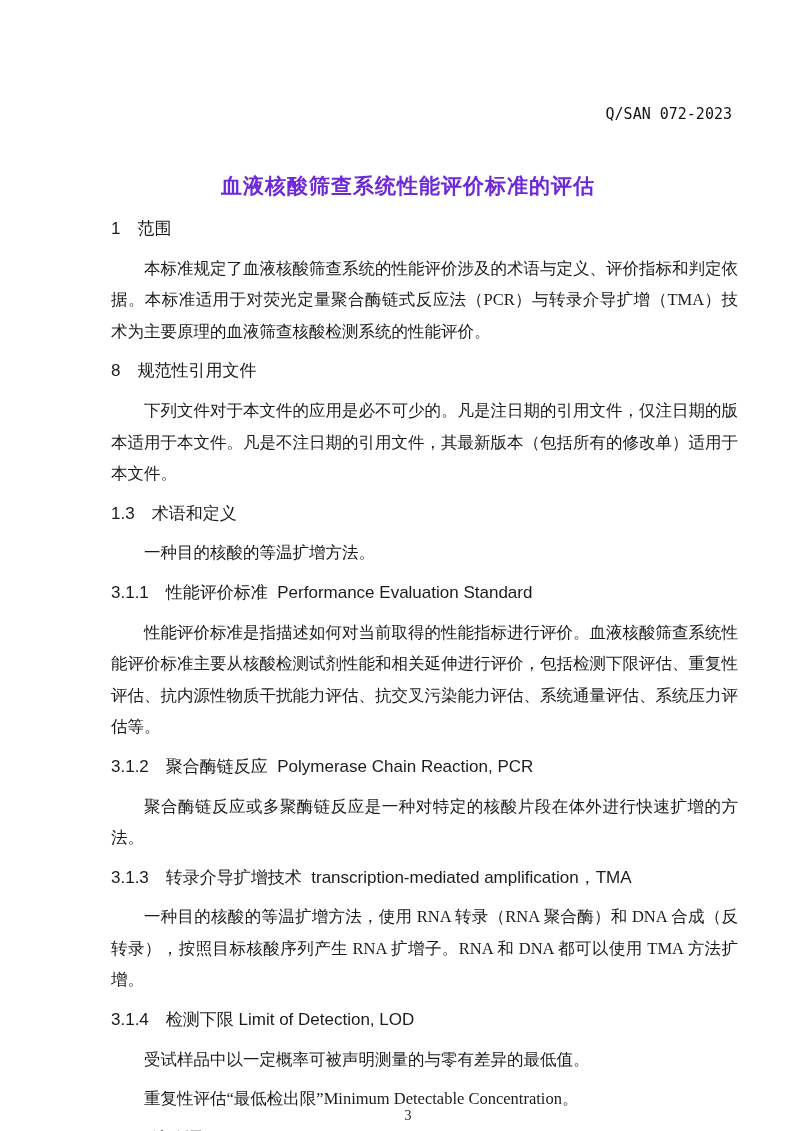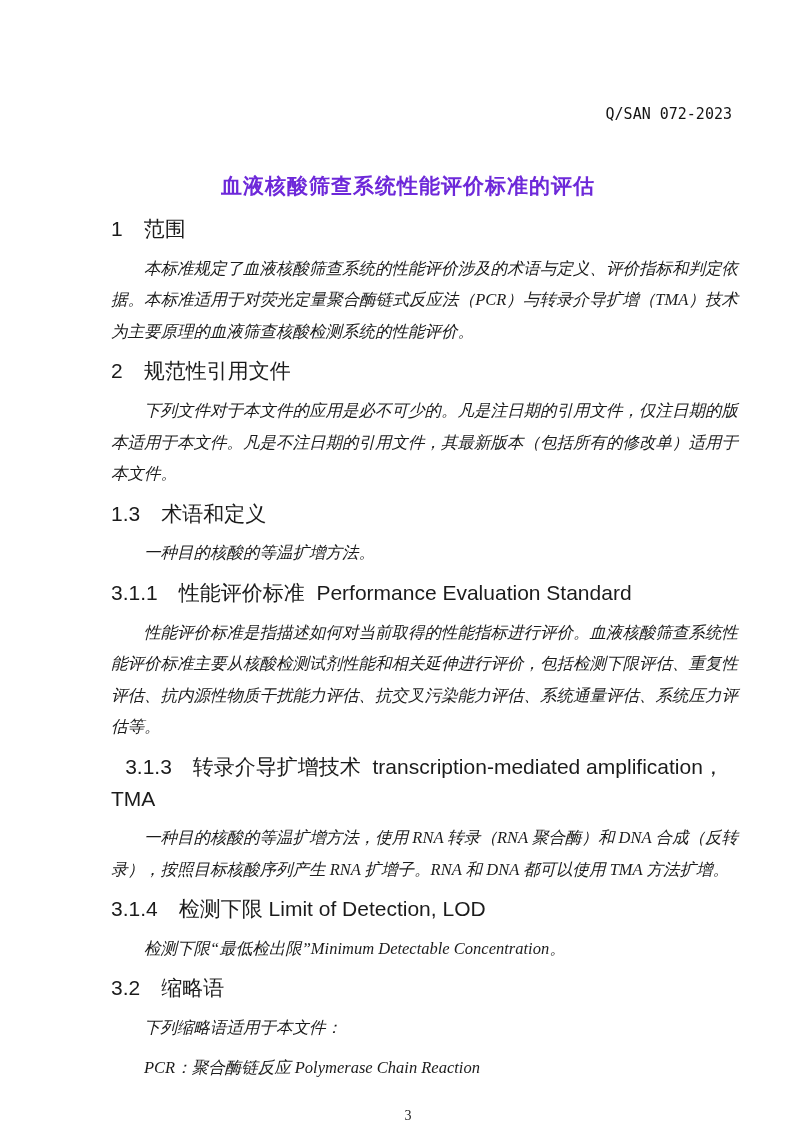--- a/index.html
+++ b/index.html
@@ -25,56 +25,58 @@
     color:#6d28d9;
   }
   .content {
     position:absolute; top:197px; left:95px; width:643px;
     font-size:16.5px; line-height:31.6px;
     text-align:justify;
     text-align-last:left;
   }
   .content .h {
     font-family:"Liberation Sans","DejaVu Sans",sans-serif;
-    font-size:21px;
-    text-align:center;
+    font-size:17px;
+    text-align:right;
     white-space:pre-wrap;
   }
   .content .p {
     text-indent:33px;
-    font-style:italic;
   }
   .pageno {
     position:absolute; top:1096px; left:0; width:100%;
     text-align:center;
     font-size:14px; color:#222;
   }
 </style>
 </head>
 <body>
 
 <div class="page">
 
   <div class="doc-code">Q/SAN 072-2023</div>
 
   <div class="doc-title">血液核酸筛查系统性能评价标准的评估</div>
 
   <div class="content">
     <p class="h">1　范围</p>
     <p class="p">本标准规定了血液核酸筛查系统的性能评价涉及的术语与定义、评价指标和判定依据。本标准适用于对荧光定量聚合酶链式反应法（PCR）与转录介导扩增（TMA）技术为主要原理的血液筛查核酸检测系统的性能评价。</p>
-    <p class="h">2　规范性引用文件</p>
+    <p class="h">8　规范性引用文件</p>
     <p class="p">下列文件对于本文件的应用是必不可少的。凡是注日期的引用文件，仅注日期的版本适用于本文件。凡是不注日期的引用文件，其最新版本（包括所有的修改单）适用于本文件。</p>
     <p class="h">1.3　术语和定义</p>
     <p class="p">一种目的核酸的等温扩增方法。</p>
     <p class="h">3.1.1　性能评价标准  Performance Evaluation Standard</p>
     <p class="p">性能评价标准是指描述如何对当前取得的性能指标进行评价。血液核酸筛查系统性能评价标准主要从核酸检测试剂性能和相关延伸进行评价，包括检测下限评估、重复性评估、抗内源性物质干扰能力评估、抗交叉污染能力评估、系统通量评估、系统压力评估等。</p>
+    <p class="h">3.1.2　聚合酶链反应  Polymerase Chain Reaction, PCR</p>
+    <p class="p">聚合酶链反应或多聚酶链反应是一种对特定的核酸片段在体外进行快速扩增的方法。</p>
     <p class="h">3.1.3　转录介导扩增技术  transcription-mediated amplification，TMA</p>
     <p class="p">一种目的核酸的等温扩增方法，使用 RNA 转录（RNA 聚合酶）和 DNA 合成（反转录），按照目标核酸序列产生 RNA 扩增子。RNA 和 DNA 都可以使用 TMA 方法扩增。</p>
     <p class="h">3.1.4　检测下限 Limit of Detection, LOD</p>
-    <p class="p">检测下限“最低检出限”Minimum Detectable Concentration。</p>
+    <p class="p">受试样品中以一定概率可被声明测量的与零有差异的最低值。</p>
+    <p class="p">重复性评估“最低检出限”Minimum Detectable Concentration。</p>
     <p class="h">3.2　缩略语</p>
     <p class="p">下列缩略语适用于本文件：</p>
     <p class="p">PCR：聚合酶链反应 Polymerase Chain Reaction</p>
   </div>
 
   <div class="pageno">3</div>
 
 </div>
 
 </body></html>

